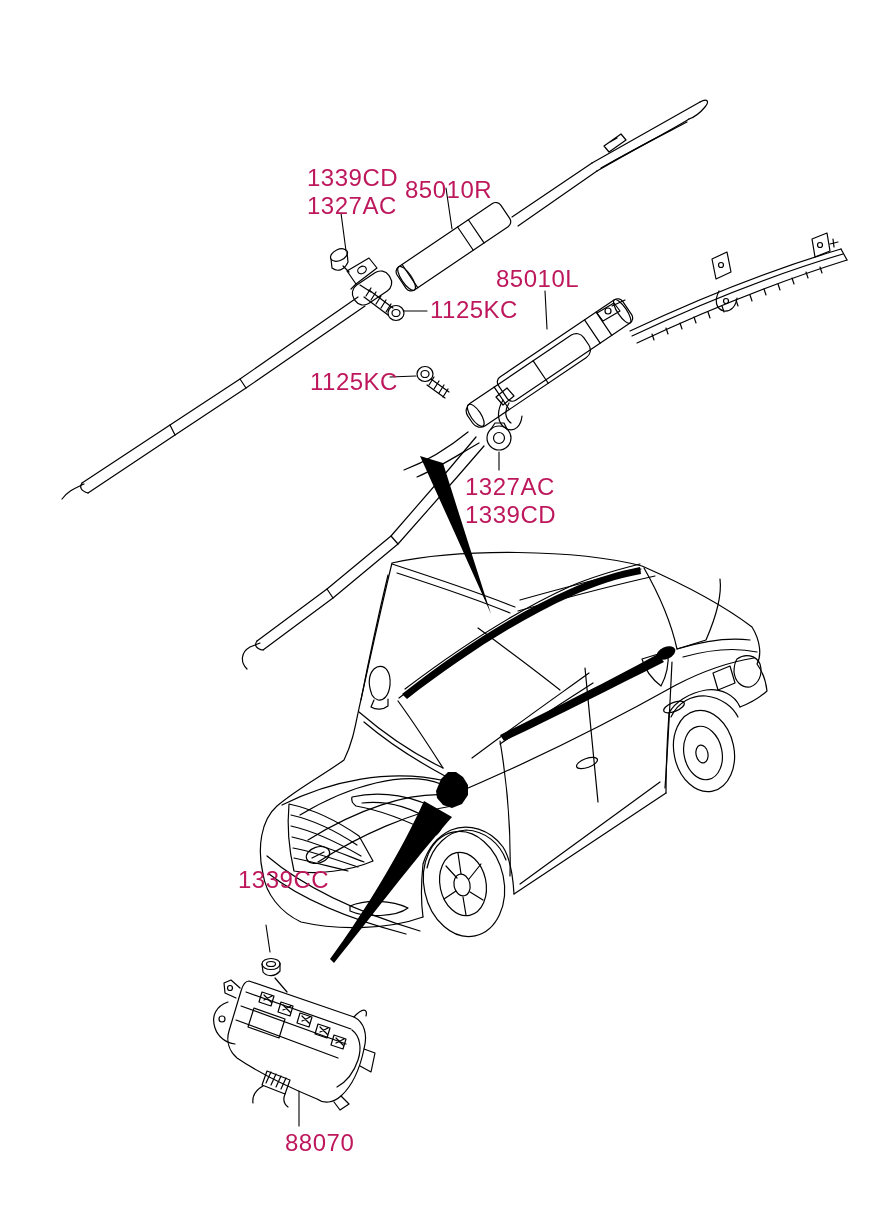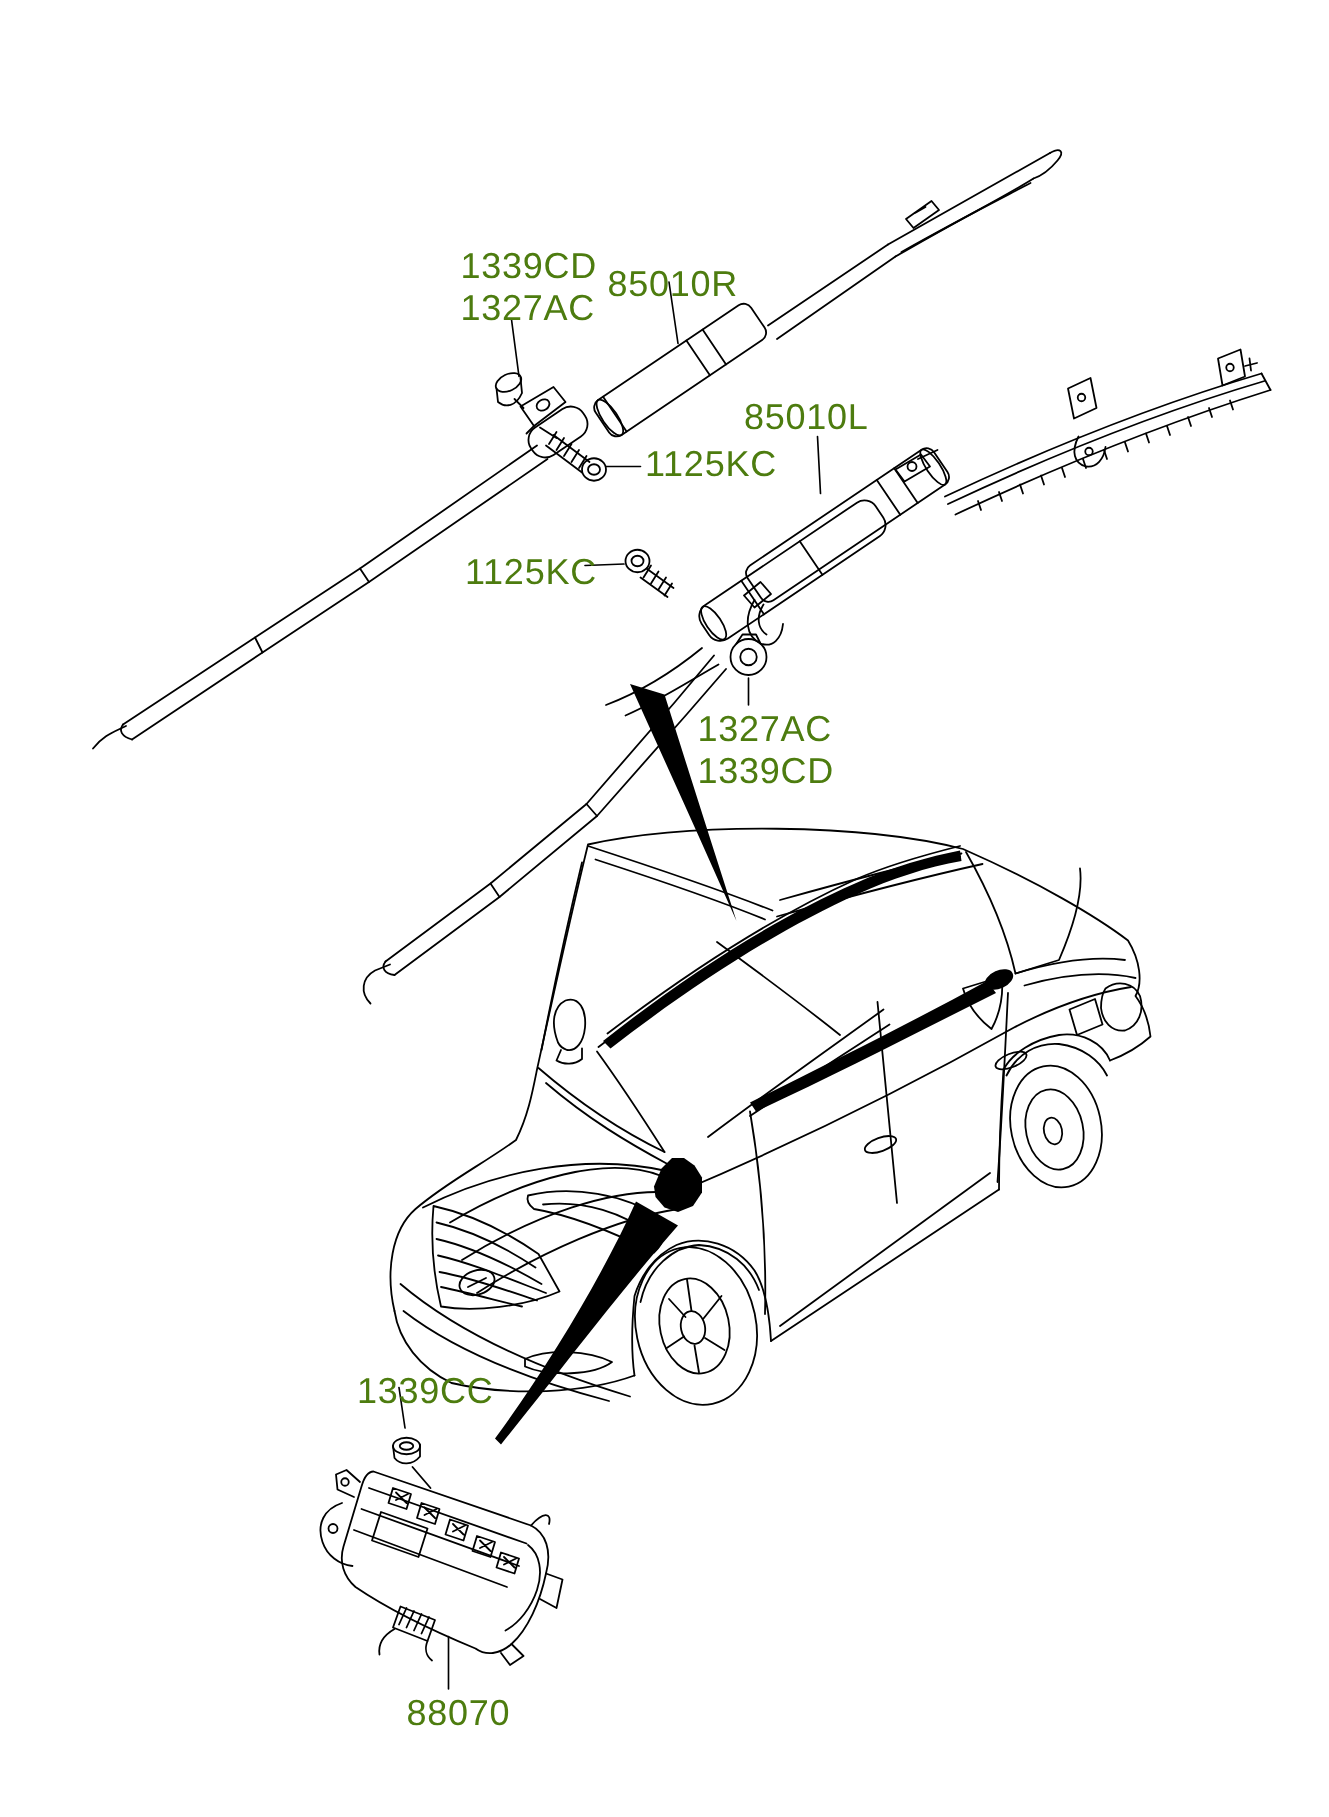--- a/index.html
+++ b/index.html
@@ -2,21 +2,21 @@
 <html><head>
 <meta charset="utf-8">
 <style>
   html,body{margin:0;padding:0;background:#fff;}
   #stage{
     position:relative;width:886px;height:1211px;background:#ffffff;
     font-family:"Liberation Sans",sans-serif;overflow:hidden;
   }
   #art{position:absolute;left:0;top:0;width:886px;height:1211px;}
   .callout{
-    position:absolute;color:#4d7c0f;font-size:24px;line-height:28px;
+    position:absolute;color:#be185d;font-size:24px;line-height:28px;
     letter-spacing:0.5px;white-space:nowrap;user-select:none;
   }
   .callout span{display:block;}
 </style>
 </head>
 <body>
 
 <div id="stage">
 
 <svg id="art" viewBox="0 0 886 1211" xmlns="http://www.w3.org/2000/svg">
@@ -238,21 +238,21 @@
 
   <div class="callout" style="left:310px;top:368px">
     <span>1125KC</span>
   </div>
 
   <div class="callout" style="left:465px;top:473px">
     <span>1327AC</span>
     <span>1339CD</span>
   </div>
 
-  <div class="callout" style="left:238px;top:914px">
+  <div class="callout" style="left:238px;top:866px">
     <span>1339CC</span>
   </div>
 
-  <div class="callout" style="left:271px;top:1129px">
+  <div class="callout" style="left:285px;top:1129px">
     <span>88070</span>
   </div>
 
 </div>
 
 </body></html>

